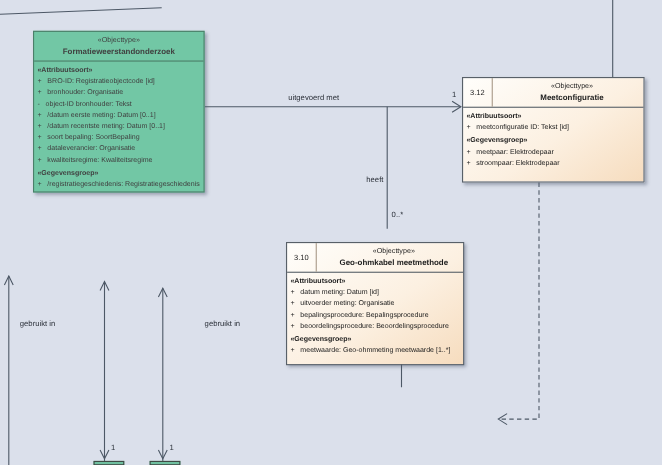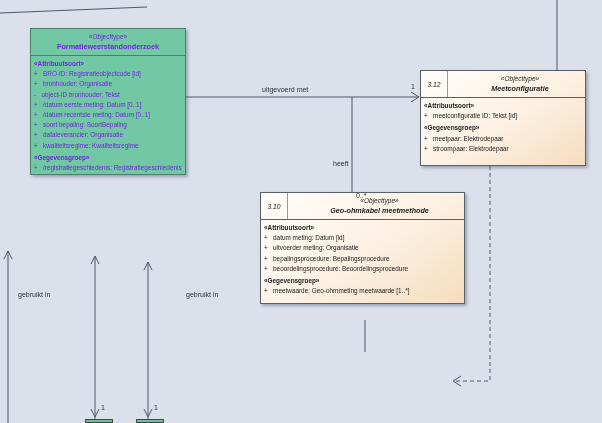--- a/index.html
+++ b/index.html
@@ -15,34 +15,34 @@
   .box{
     position:absolute;
     border:1px solid #586068;
     box-shadow:2px 2px 3px rgba(80,90,110,0.45);
     color:#1b1b1b;
     box-sizing:border-box;
   }
   .box.green{
     background:#72c7a5;
     border-color:#4b7f69;
-    color:#6d28d9;
+    color:#404040;
   }
   .box.peach{
     background:linear-gradient(145deg,#fffefb 0%,#fcf0e1 55%,#f6dcbe 100%);
   }
   .hdr{
     position:relative;
     text-align:center;
     padding:3px 2px 2px 2px;
     border-bottom:1px solid #586068;
     min-height:21px;
   }
   .box.green .hdr{border-bottom-color:#4b7f69;}
-  .hdr.numbered{padding-left:36px;font-style:italic;}
+  .hdr.numbered{padding-left:36px;}
   .hdr .stereo{font-size:6.5px;line-height:9px;}
   .hdr .title{font-size:7.2px;line-height:11px;font-weight:bold;}
   .num{
     position:absolute;left:0;top:0;bottom:0;width:26px;
     border-right:1px solid #a89a88;
     display:flex;align-items:center;justify-content:center;
     font-size:6.8px;
   }
   .body{padding:3px 3px 0 3px;}
   .row{
@@ -147,21 +147,21 @@
     </div>
     <div class="body">
         <div class="row stereo">«Attribuutsoort»</div>
         <div class="row">+   meetconfiguratie ID: Tekst [id]</div>
         <div class="row stereo">«Gegevensgroep»</div>
         <div class="row">+   meetpaar: Elektrodepaar</div>
         <div class="row">+   stroompaar: Elektrodepaar</div>
       </div>
   </div>
 
-  <div class="box peach" style="left:260px;top:192px;width:205px;height:112px;">
+  <div class="box peach" style="left:260px;top:220px;width:162px;height:112px;">
     <div class="hdr numbered">
       <div class="num">3.10</div>
       <div class="stereo">«Objecttype»</div>
       <div class="title">Geo-ohmkabel meetmethode</div>
     </div>
     <div class="body">
         <div class="row stereo">«Attribuutsoort»</div>
         <div class="row">+   datum meting: Datum [id]</div>
         <div class="row">+   uitvoerder meting: Organisatie</div>
         <div class="row">+   bepalingsprocedure: Bepalingsprocedure</div>

